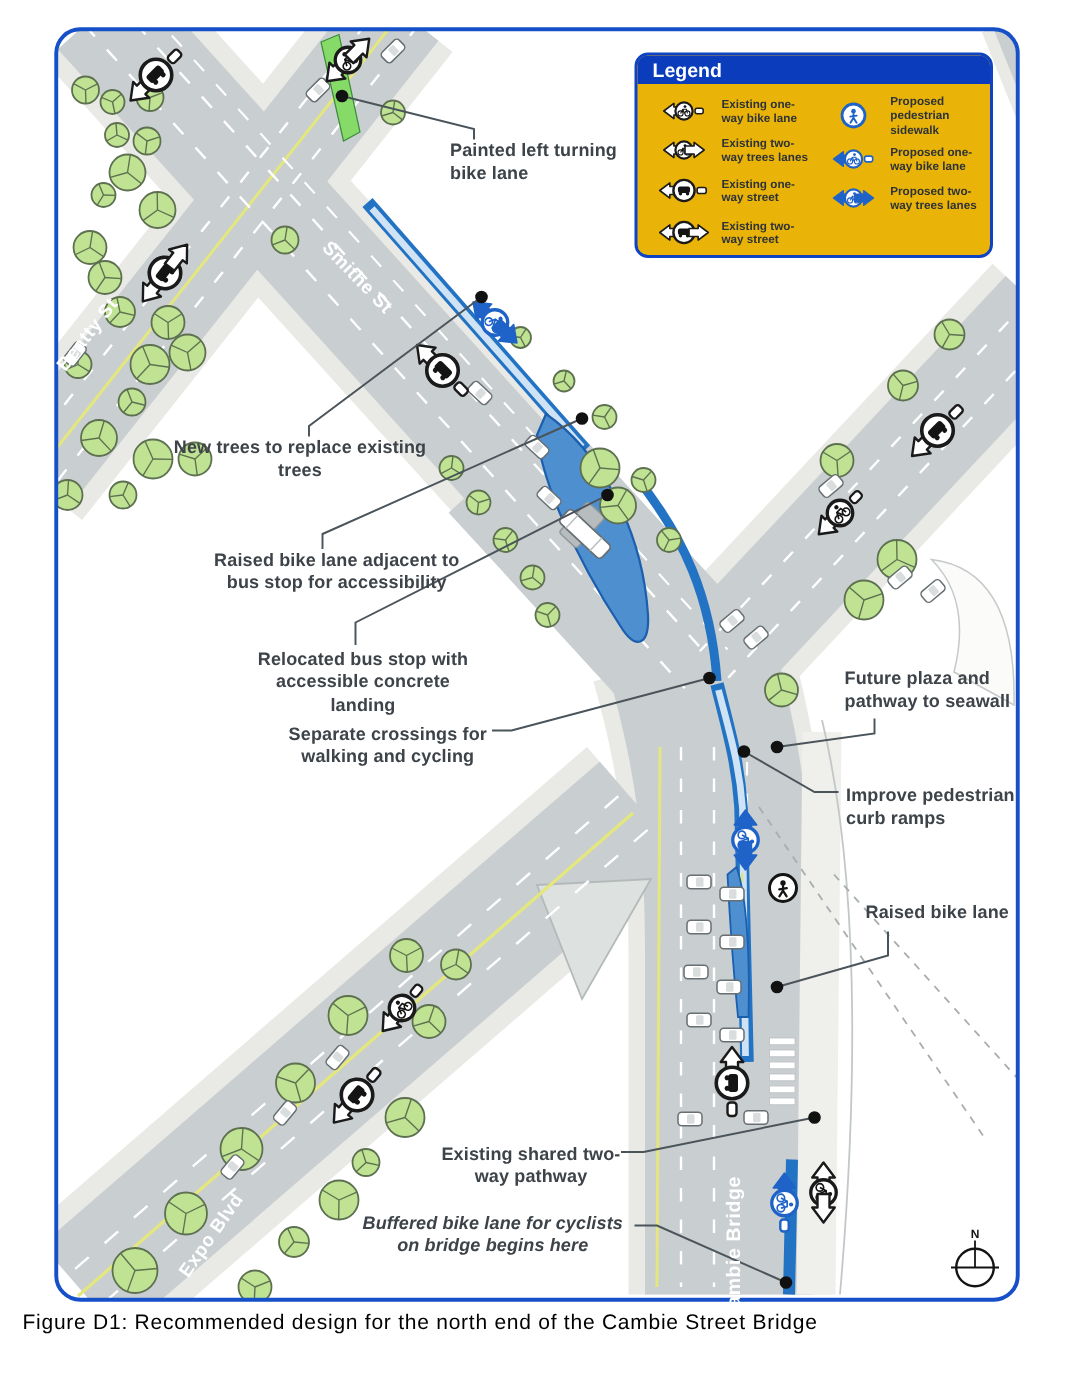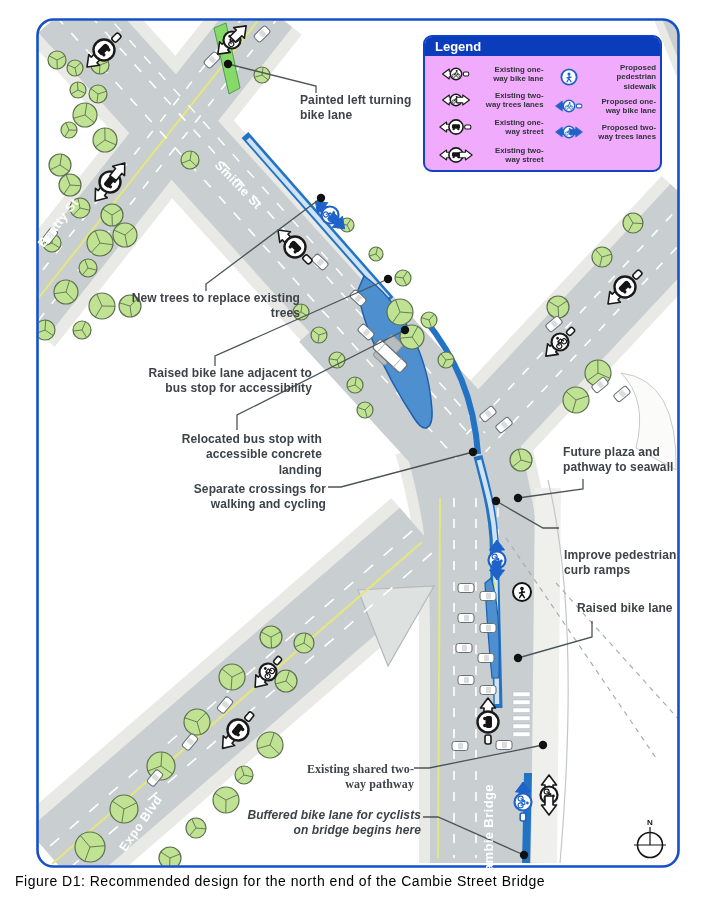--- a/index.html
+++ b/index.html
@@ -1,42 +1,42 @@
 <!DOCTYPE html>
 <html><head>
 <meta charset="utf-8">
 <style>
   html,body{margin:0;padding:0;background:#fff;}
   .page{position:relative;width:723px;height:916px;background:#fff;overflow:hidden;
         font-family:"Liberation Sans",sans-serif;}
   .map-svg{position:absolute;left:36px;top:18px;}
   
   .ann{position:absolute;font-size:12px;font-weight:600;color:#3d4348;line-height:1.28;letter-spacing:.1px;z-index:6;}
-  .ann.r{text-align:right;}
+  .ann.r{text-align:center;}
   .a-painted{left:300px;top:93px;width:132px;}
   .a-newtrees{left:100px;top:291px;width:200px;}
   .a-raisedadj{left:137px;top:366px;width:175px;}
   .a-relocated{left:162px;top:432px;width:160px;}
   .a-separate{left:191px;top:482px;width:135px;}
   .a-futureplaza{left:563px;top:445px;width:118px;}
-  .a-curbramps{left:564px;top:523px;width:128px;margin-top:25px;}
+  .a-curbramps{left:564px;top:523px;width:128px;}
   .a-raisedbike{left:577px;top:601px;width:110px;}
-  .a-shared{left:294px;top:762px;width:120px;font-family:Liberation Serif, serif;}
+  .a-shared{left:294px;top:762px;width:120px;}
   .a-buffered{left:236px;top:808px;width:185px;font-style:italic;}
   
   .slabel{position:absolute;color:#fff;font-weight:700;font-size:12.5px;letter-spacing:.4px;white-space:nowrap;z-index:4;}
   .sl-beatty{left:46px;top:236px;transform:rotate(-52deg);transform-origin:0 100%;}
   .sl-smithe{left:222px;top:158px;transform:rotate(46deg);transform-origin:0 0;}
   .sl-expo{left:128px;top:840px;transform:rotate(-55deg);transform-origin:0 100%;}
   .sl-cambie{left:496px;top:866px;transform:rotate(-90deg);transform-origin:0 100%;font-size:13px;}
   
-  .legend{position:absolute;left:423px;top:35px;width:239px;height:137px;background:#f0abfc;
+  .legend{position:absolute;left:423px;top:35px;width:239px;height:137px;background:#eab308;
           border:2px solid #0d43c4;border-radius:9px;overflow:hidden;z-index:8;box-sizing:border-box;}
   .legend-h{background:#0a3cbb;color:#fff;font-weight:700;font-size:13px;height:19px;line-height:19px;padding:0 10px;}
-  .legend-body{display:flex;padding:7px 4px 2px 6px;text-align:right;}
+  .legend-body{display:flex;padding:7px 4px 2px 6px;}
   .lcol{width:116px;}
   .lrow{display:flex;align-items:center;margin-bottom:4px;}
   .lico{width:50px;flex:none;display:flex;justify-content:center;align-items:center;}
   .ltxt{font-size:7.8px;font-weight:600;color:#2e3338;line-height:1.2;}
   .caption{position:absolute;left:15px;top:873px;width:706px;font-size:14px;letter-spacing:.5px;color:#000;z-index:6;}
 </style>
 </head>
 <body>
 
 <div class="page">

